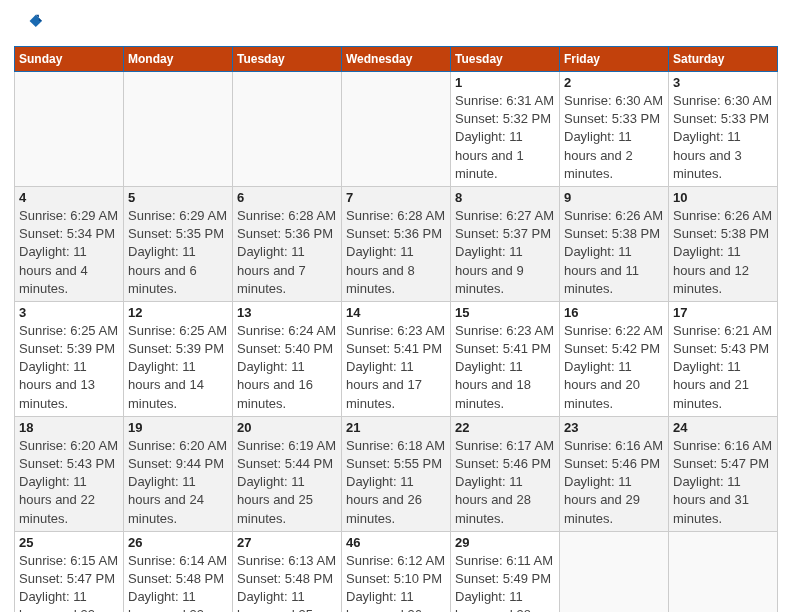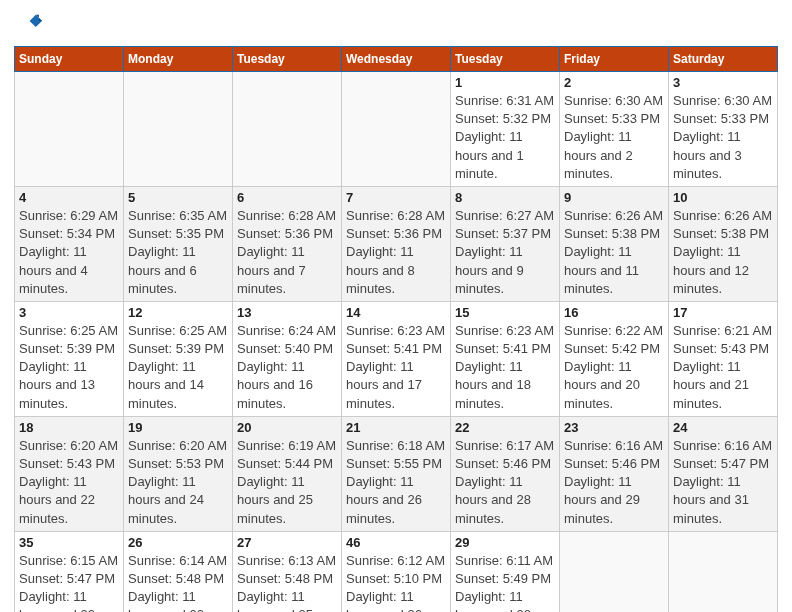--- a/index.html
+++ b/index.html
@@ -163,21 +163,21 @@
         </tr>
         <tr>
           <td>
             <span class="day-num">4</span>
             <div class="day-info">Sunrise: 6:29 AM
 Sunset: 5:34 PM
 Daylight: 11 hours and 4 minutes.</div>
           </td>
           <td>
             <span class="day-num">5</span>
-            <div class="day-info">Sunrise: 6:35 AM
+            <div class="day-info">Sunrise: 6:29 AM
 Sunset: 5:35 PM
 Daylight: 11 hours and 6 minutes.</div>
           </td>
           <td>
             <span class="day-num">6</span>
             <div class="day-info">Sunrise: 6:28 AM
 Sunset: 5:36 PM
 Daylight: 11 hours and 7 minutes.</div>
           </td>
           <td>
@@ -252,21 +252,21 @@
         <tr>
           <td>
             <span class="day-num">18</span>
             <div class="day-info">Sunrise: 6:20 AM
 Sunset: 5:43 PM
 Daylight: 11 hours and 22 minutes.</div>
           </td>
           <td>
             <span class="day-num">19</span>
             <div class="day-info">Sunrise: 6:20 AM
-Sunset: 5:53 PM
+Sunset: 9:44 PM
 Daylight: 11 hours and 24 minutes.</div>
           </td>
           <td>
             <span class="day-num">20</span>
             <div class="day-info">Sunrise: 6:19 AM
 Sunset: 5:44 PM
 Daylight: 11 hours and 25 minutes.</div>
           </td>
           <td>
             <span class="day-num">21</span>
@@ -288,21 +288,21 @@
           </td>
           <td>
             <span class="day-num">24</span>
             <div class="day-info">Sunrise: 6:16 AM
 Sunset: 5:47 PM
 Daylight: 11 hours and 31 minutes.</div>
           </td>
         </tr>
         <tr>
           <td>
-            <span class="day-num">35</span>
+            <span class="day-num">25</span>
             <div class="day-info">Sunrise: 6:15 AM
 Sunset: 5:47 PM
 Daylight: 11 hours and 32 minutes.</div>
           </td>
           <td>
             <span class="day-num">26</span>
             <div class="day-info">Sunrise: 6:14 AM
 Sunset: 5:48 PM
 Daylight: 11 hours and 33 minutes.</div>
           </td>

